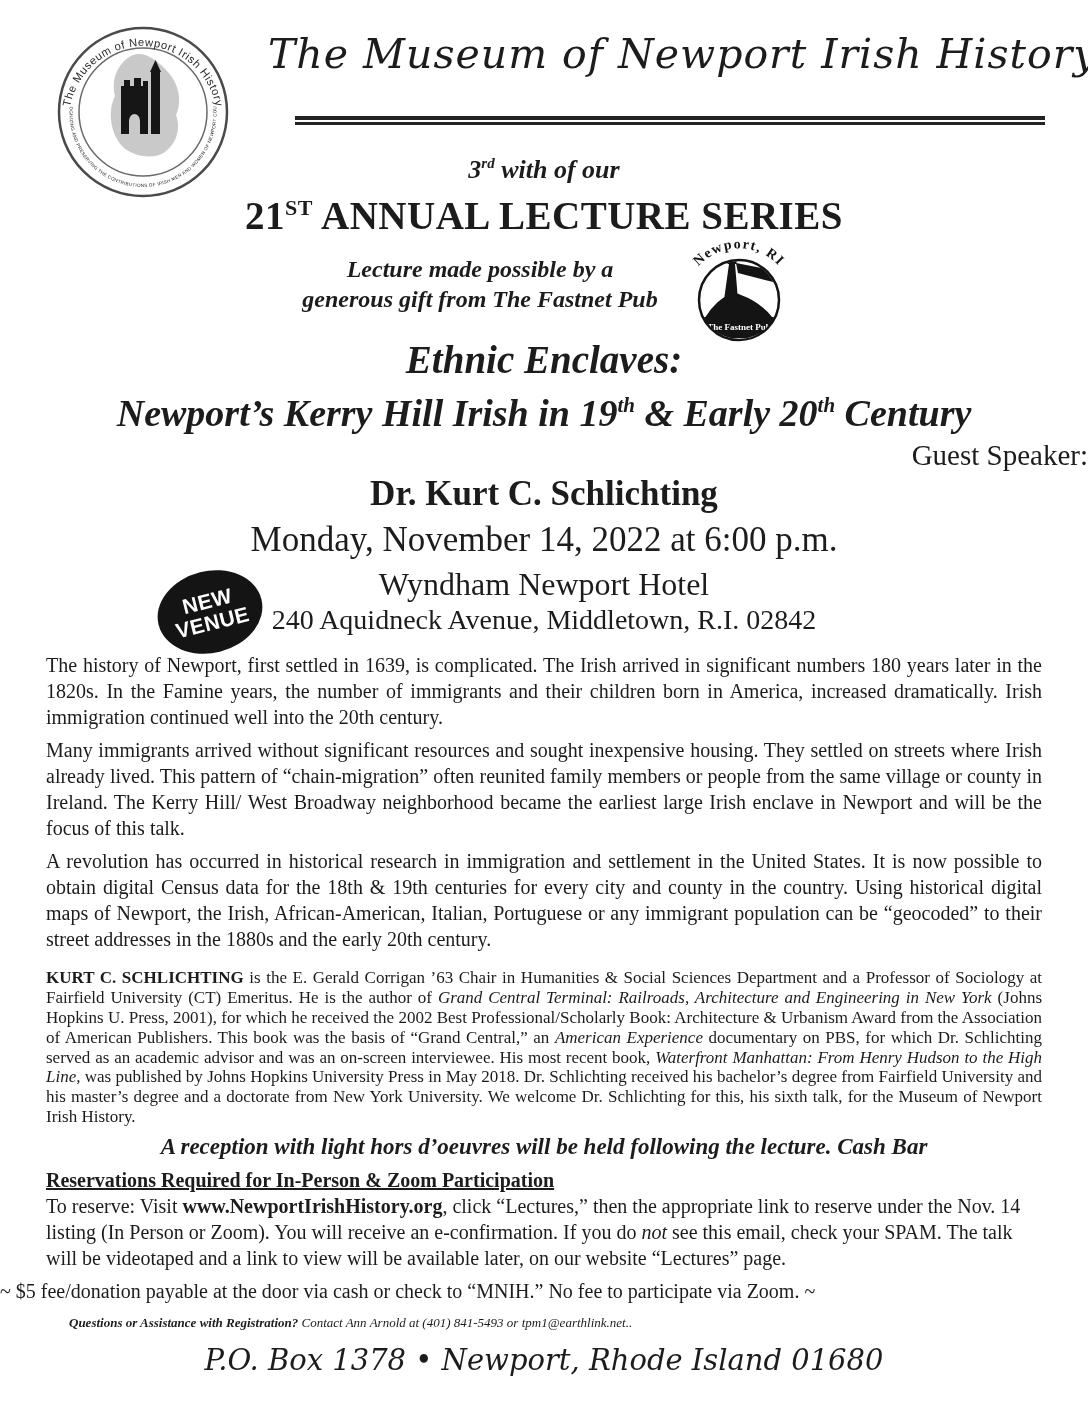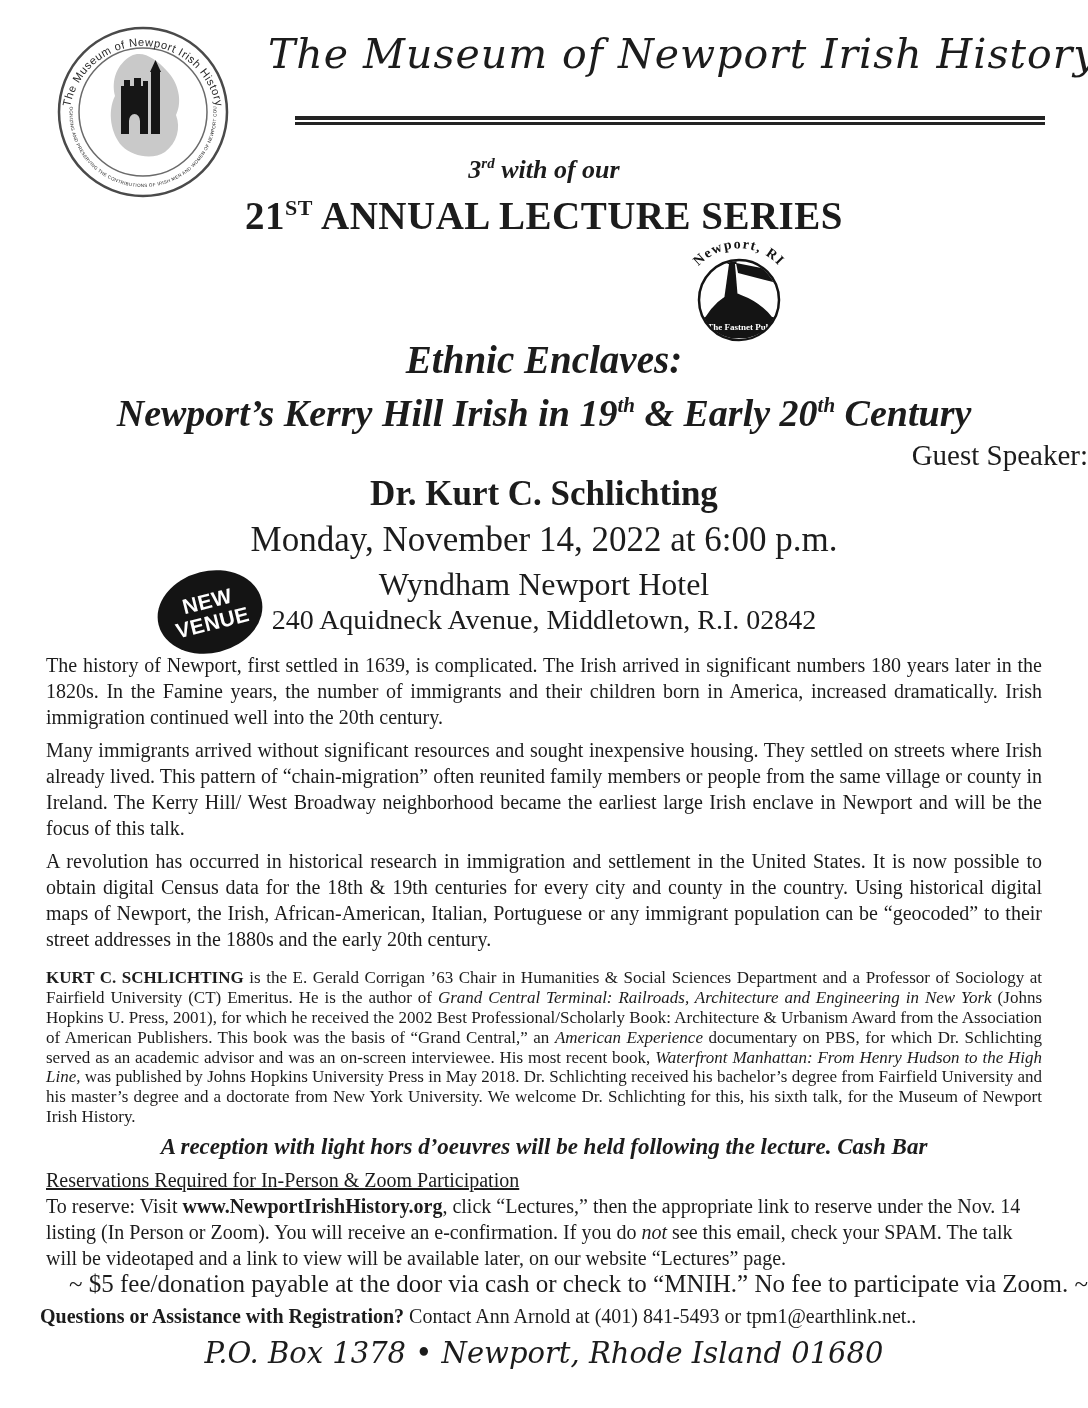--- a/index.html
+++ b/index.html
@@ -47,23 +47,23 @@
   .stream { text-align:center; font-size:32px; line-height:40px; }
 
   
   .body-text { margin:16px 46px 16px; font-size:20px; line-height:26px; text-align:justify; }
   .body-text p + p { margin-top:7px; }
   .bio { margin:8px 46px 0; font-size:17px; line-height:19.8px; text-align:justify; }
   .reception { margin-top:5px; text-align:center; font-style:italic; font-weight:bold;
                font-size:23px; line-height:30px; }
 
   .resv { margin:5px 46px 0; font-size:20px; line-height:26px; }
-  .resv-heading { font-weight:normal; text-decoration:underline; font-size:20px; }
-  .fee { text-align:right; font-size:25px; line-height:26px; }
-  .questions { margin:6px 46px 0 40px; font-size:20px; line-height:26px; }
+  .resv-heading { font-weight:bold; text-decoration:underline; font-size:20px; }
+  .fee { margin-top:7px; text-align:left; font-size:20px; line-height:26px; }
+  .questions { margin:6px 46px 0 69px; font-size:13px; line-height:26px;font-style:italic; }
 
   
   .footer { margin-top:8px; text-align:center; font-family:"DejaVu Serif", serif;
             font-size:29px; line-height:33px; font-style:italic; }
 </style>
 </head>
 <body>
 
 <div class="page">
 
@@ -97,20 +97,22 @@
 
   <div class="talk-line">
     <span>3</span><sup>rd</sup><span> with of our</span>
   </div>
   <div class="series-line">
     <span>21</span><sup>ST</sup><span> ANNUAL LECTURE SERIES</span>
   </div>
 
   <div class="sponsor">
     <div class="sponsor-text">
+      <div>Lecture made possible by a</div>
+      <div>generous gift from The Fastnet Pub</div>
     </div>
     <svg class="fastnet" viewBox="0 0 122 104">
       <defs>
         <path id="pubArc" d="M 15,36 A 54,54 0 0 1 107,36"></path>
         <clipPath id="pubClip">
             <circle cx="61" cy="62" r="39"></circle>
           </clipPath>
       </defs>
       <text font-family="Liberation Serif, serif" font-weight="bold" font-size="14" fill="#141414" letter-spacing="1.5">
         <textPath href="#pubArc" startOffset="50%" text-anchor="middle">Newport, RI</textPath>

